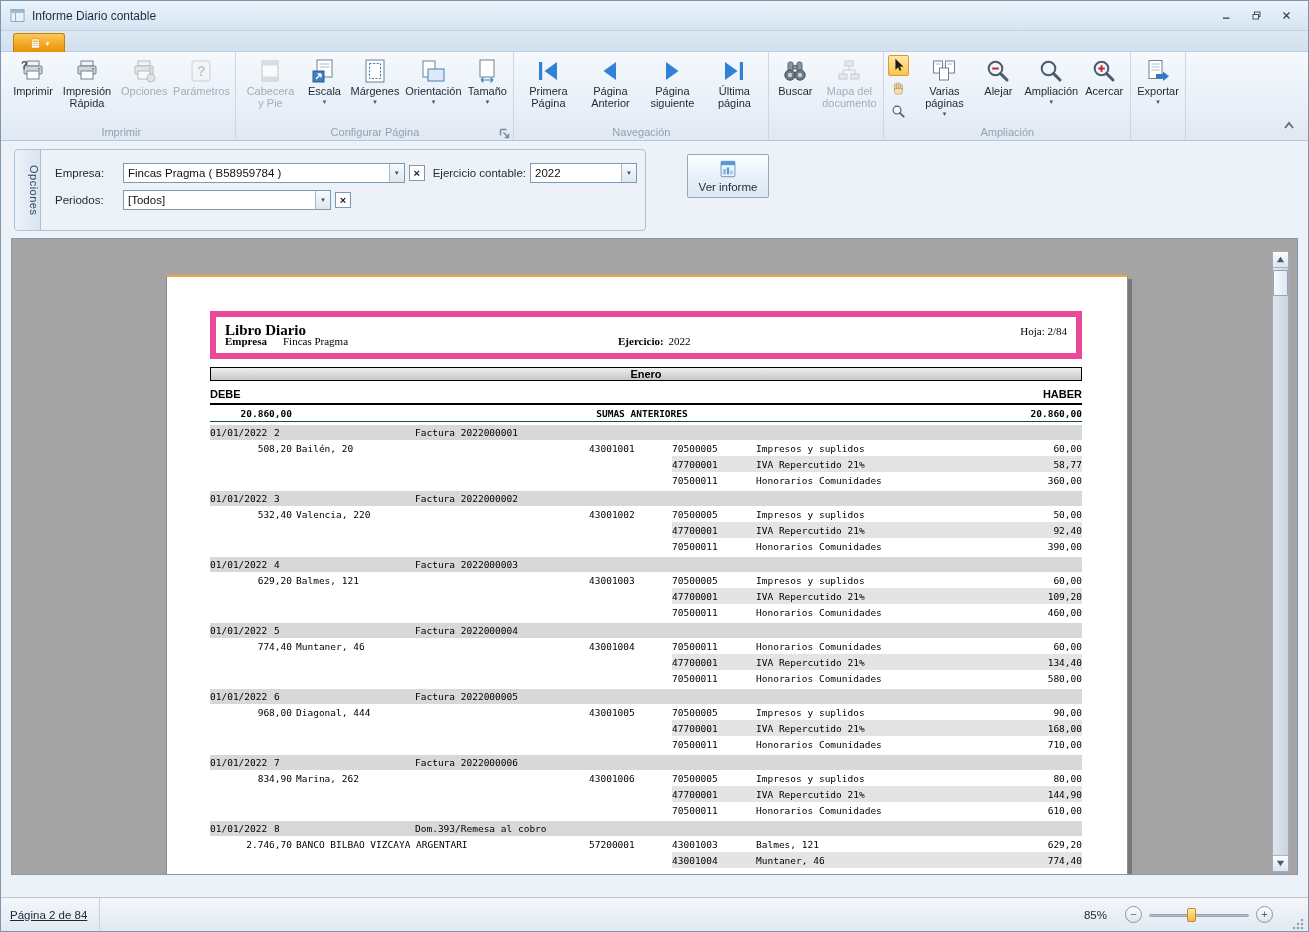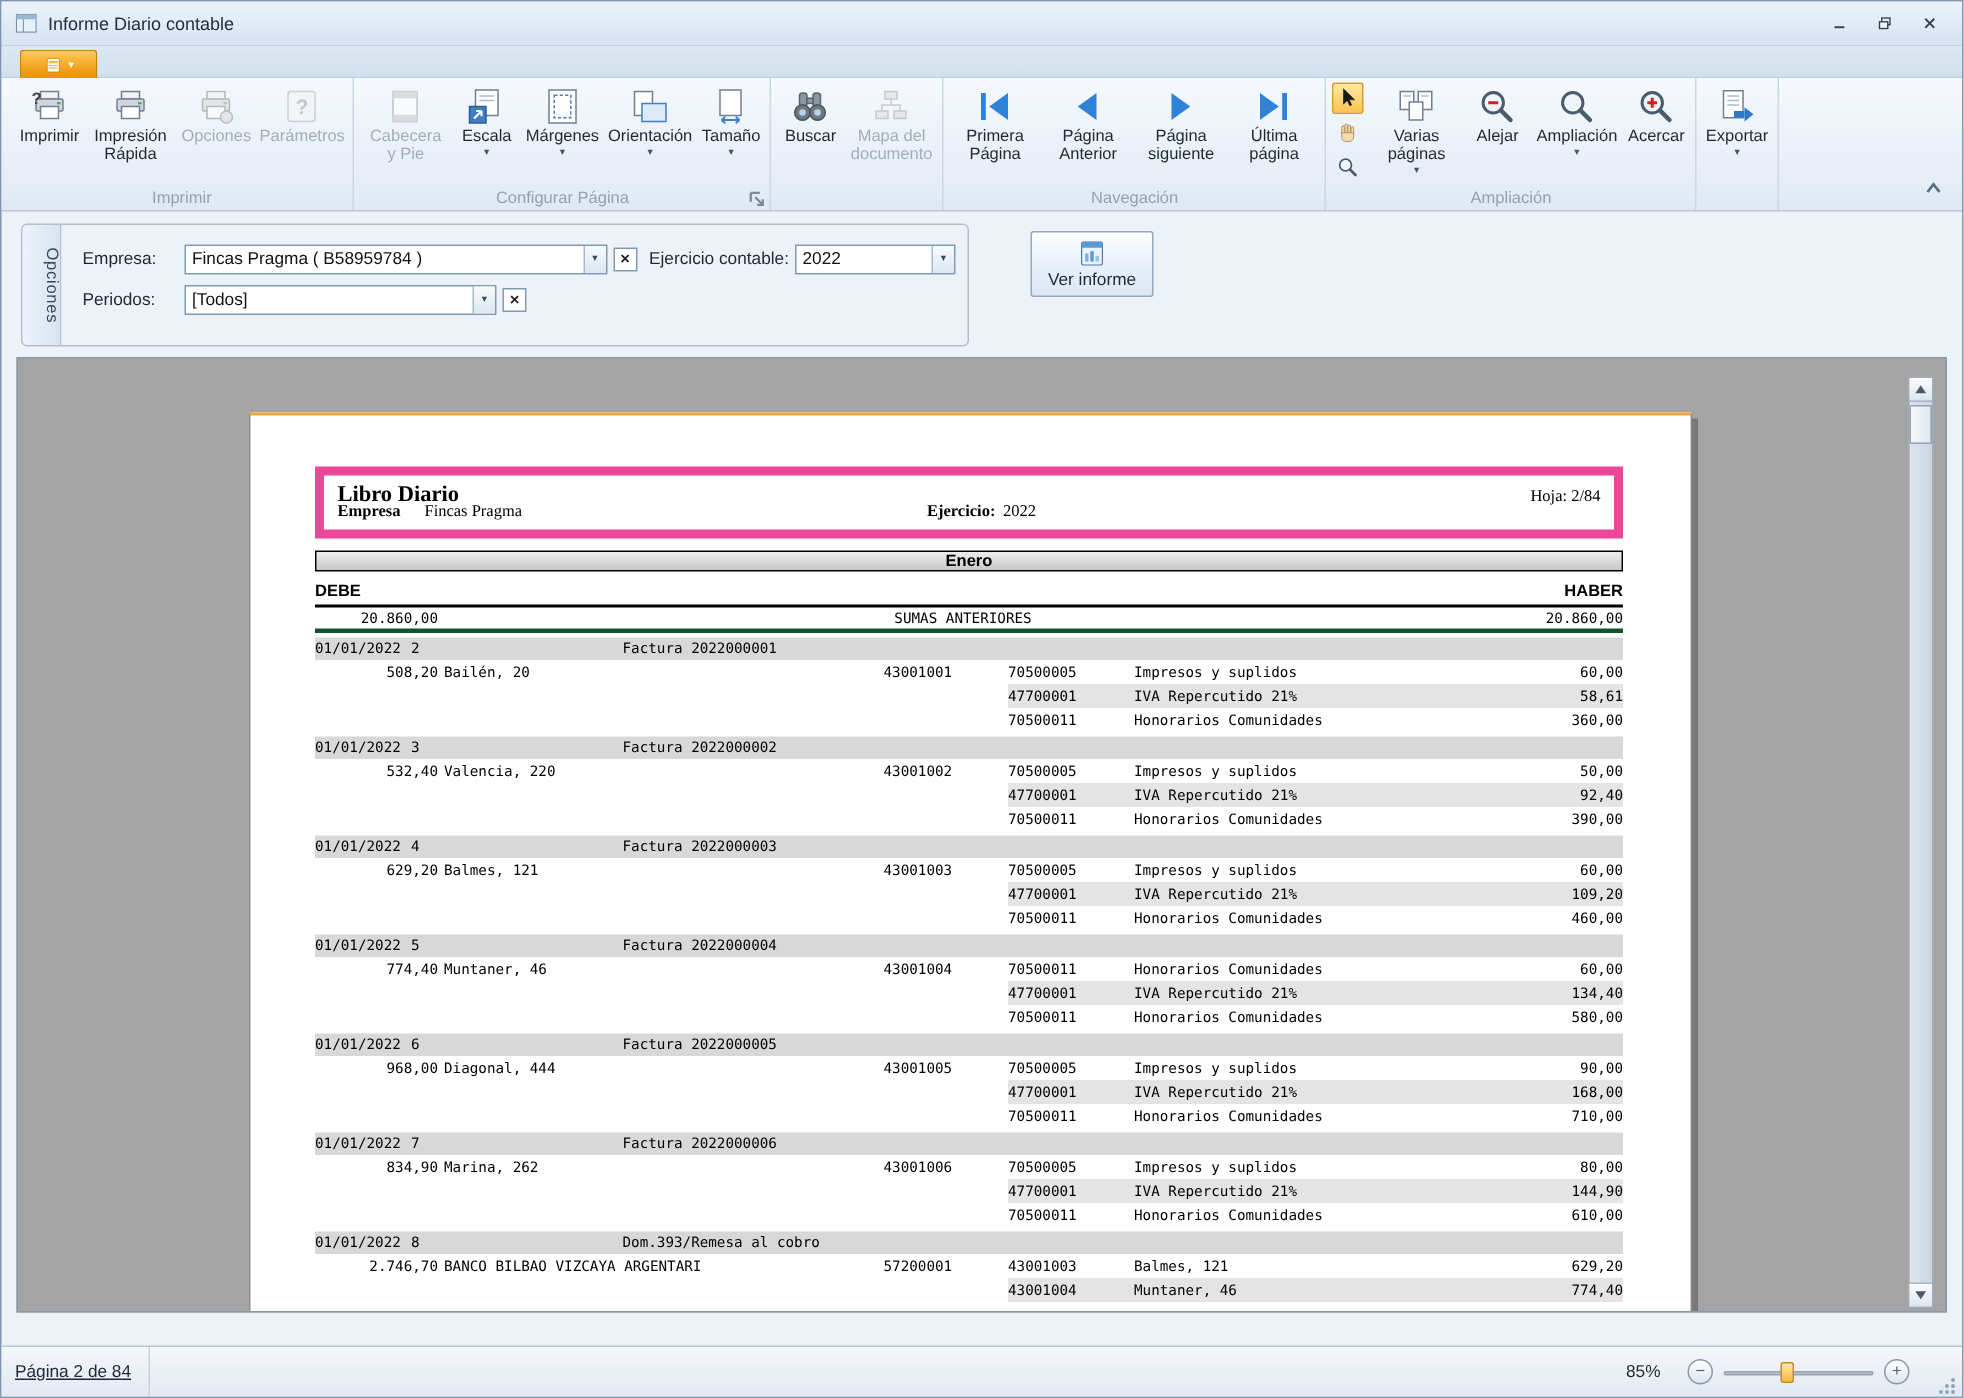--- a/index.html
+++ b/index.html
@@ -99,21 +99,21 @@
   .rpt-hoja{position:absolute;right:9px;top:8px;font-size:11px;}
   .rpt-emp{position:absolute;left:9px;bottom:6px;font-size:11px;display:flex;gap:16px;}
   .rpt-ej{position:absolute;left:402px;bottom:6px;font-size:11px;display:flex;gap:5px;}
   .b{font-weight:bold;}
   .enero-bar{margin-top:8px;border:1px solid #000;height:14px;line-height:12px;text-align:center;
     font-family:"Liberation Sans",sans-serif;font-size:11px;font-weight:bold;
     background:linear-gradient(#eee,#c7c7c7);}
   .dh-row{margin-top:7px;display:flex;justify-content:space-between;
     font-family:"Liberation Sans",sans-serif;font-size:11px;font-weight:bold;
     border-bottom:2px solid #000;padding-bottom:3px;}
-  .sumas-row{display:flex;align-items:center;height:17px;border-bottom:3px solid #14532d;}
+  .sumas-row{display:flex;align-items:center;height:17px;border-bottom:1px solid #14532d;font-weight:bold;}
   .row{display:flex;align-items:center;height:16px;}
   .head-row{background:#d8d8d8;margin-top:3px;height:15px;}
   .c-date{width:62px;}
   .c-num{width:143px;padding-left:2px;}
   .c-concept{flex:1;}
   .c-debe{width:82px;text-align:right;}
   .c-name{width:297px;padding-left:4px;}
   .c-acct1{width:83px;}
   .rblock{flex:1;display:flex;align-items:center;height:100%;}
   .rblock.stripe{background:#e4e4e4;}
@@ -315,20 +315,59 @@
         <div class="launcher"><svg viewBox="0 0 13 13">
             <path d="M2.5 2.5 v6 M2.5 2.5 h6" stroke="#7a8a9a" stroke-width="1.5" fill="none"></path>
             <path d="M5.5 5.5 l5 5 M10.5 6.8 V10.5 H6.8" stroke="#7a8a9a" stroke-width="1.5" fill="none"></path>
           </svg></div>
       </div>
       <div class="rgroup">
         <div class="rgroup-row">
           <div class="rbtn">
             <span class="icon">
               <svg viewBox="0 0 26 26">
+                <rect x="4" y="4" width="3.2" height="18" fill="#2f82d8"></rect>
+                <polygon points="22,4 9.5,13 22,22" fill="#2f82d8"></polygon>
+              </svg>
+            </span>
+            <div class="rbtn-label">Primera Página</div>
+          </div>
+          <div class="rbtn">
+            <span class="icon">
+              <svg viewBox="0 0 26 26">
+                <polygon points="19,4 6.5,13 19,22" fill="#2f82d8"></polygon>
+              </svg>
+            </span>
+            <div class="rbtn-label">Página Anterior</div>
+          </div>
+          <div class="rbtn">
+            <span class="icon">
+              <svg viewBox="0 0 26 26">
+                <polygon points="7,4 19.5,13 7,22" fill="#2f82d8"></polygon>
+              </svg>
+            </span>
+            <div class="rbtn-label">Página siguiente</div>
+          </div>
+          <div class="rbtn">
+            <span class="icon">
+              <svg viewBox="0 0 26 26">
+                <polygon points="4,4 16.5,13 4,22" fill="#2f82d8"></polygon>
+                <rect x="18.8" y="4" width="3.2" height="18" fill="#2f82d8"></rect>
+              </svg>
+            </span>
+            <div class="rbtn-label">Última página</div>
+          </div>
+        </div>
+        <div class="rgroup-label">Navegación</div>
+      </div>
+      <div class="rgroup">
+        <div class="rgroup-row">
+          <div class="rbtn">
+            <span class="icon">
+              <svg viewBox="0 0 26 26">
                 <rect x="6" y="4" width="5" height="9" rx="2" fill="#8e979f" stroke="#5a646d"></rect>
                 <rect x="15" y="4" width="5" height="9" rx="2" fill="#8e979f" stroke="#5a646d"></rect>
                 <rect x="11" y="7.5" width="4" height="3.5" fill="#8e979f" stroke="#5a646d"></rect>
                 <circle cx="8" cy="17" r="5.2" fill="#6e7880" stroke="#49535c"></circle>
                 <circle cx="18" cy="17" r="5.2" fill="#6e7880" stroke="#49535c"></circle>
                 <circle cx="8" cy="17" r="2.2" fill="#b9d4ea"></circle>
                 <circle cx="18" cy="17" r="2.2" fill="#b9d4ea"></circle>
               </svg>
             </span>
             <div class="rbtn-label">Buscar</div>
@@ -339,59 +378,20 @@
                 <rect x="9" y="3" width="8" height="5" fill="#d7dde3" stroke="#98a2ac"></rect>
                 <rect x="3" y="16" width="8" height="5" fill="#d7dde3" stroke="#98a2ac"></rect>
                 <rect x="15" y="16" width="8" height="5" fill="#d7dde3" stroke="#98a2ac"></rect>
                 <path d="M13 8 v4 M7 16 v-4 h12 v4" stroke="#98a2ac" fill="none"></path>
               </svg>
             </span>
             <div class="rbtn-label">Mapa del documento</div>
           </div>
         </div>
         <div class="rgroup-label"></div>
-      </div>
-      <div class="rgroup">
-        <div class="rgroup-row">
-          <div class="rbtn">
-            <span class="icon">
-              <svg viewBox="0 0 26 26">
-                <rect x="4" y="4" width="3.2" height="18" fill="#2f82d8"></rect>
-                <polygon points="22,4 9.5,13 22,22" fill="#2f82d8"></polygon>
-              </svg>
-            </span>
-            <div class="rbtn-label">Primera Página</div>
-          </div>
-          <div class="rbtn">
-            <span class="icon">
-              <svg viewBox="0 0 26 26">
-                <polygon points="19,4 6.5,13 19,22" fill="#2f82d8"></polygon>
-              </svg>
-            </span>
-            <div class="rbtn-label">Página Anterior</div>
-          </div>
-          <div class="rbtn">
-            <span class="icon">
-              <svg viewBox="0 0 26 26">
-                <polygon points="7,4 19.5,13 7,22" fill="#2f82d8"></polygon>
-              </svg>
-            </span>
-            <div class="rbtn-label">Página siguiente</div>
-          </div>
-          <div class="rbtn">
-            <span class="icon">
-              <svg viewBox="0 0 26 26">
-                <polygon points="4,4 16.5,13 4,22" fill="#2f82d8"></polygon>
-                <rect x="18.8" y="4" width="3.2" height="18" fill="#2f82d8"></rect>
-              </svg>
-            </span>
-            <div class="rbtn-label">Última página</div>
-          </div>
-        </div>
-        <div class="rgroup-label">Navegación</div>
       </div>
       <div class="rgroup">
         <div class="rgroup-row">
           <div class="tools-col">
             <div class="tool-btn selected">
               <span class="icon">
                 <svg viewBox="0 0 26 26">
                   <polygon points="8,2 8,20 12.5,15.5 15.2,21.8 17.6,20.7 14.8,14.8 21,14.8" fill="#1a1a1a" stroke="#000" stroke-width="0.5"></polygon>
                 </svg>
               </span>
@@ -581,21 +581,21 @@
               <span class="c-haber">60,00</span>
             </span>
           </div>
           <div class="row detail-row">
             <span class="c-debe"></span>
             <span class="c-name"></span>
             <span class="c-acct1"></span>
             <span class="rblock stripe">
               <span class="c-acct2">47700001</span>
               <span class="c-desc">IVA Repercutido 21%</span>
-              <span class="c-haber">58,61</span>
+              <span class="c-haber">58,77</span>
             </span>
           </div>
           <div class="row detail-row">
             <span class="c-debe"></span>
             <span class="c-name"></span>
             <span class="c-acct1"></span>
             <span class="rblock">
               <span class="c-acct2">70500011</span>
               <span class="c-desc">Honorarios Comunidades</span>
               <span class="c-haber">360,00</span>

